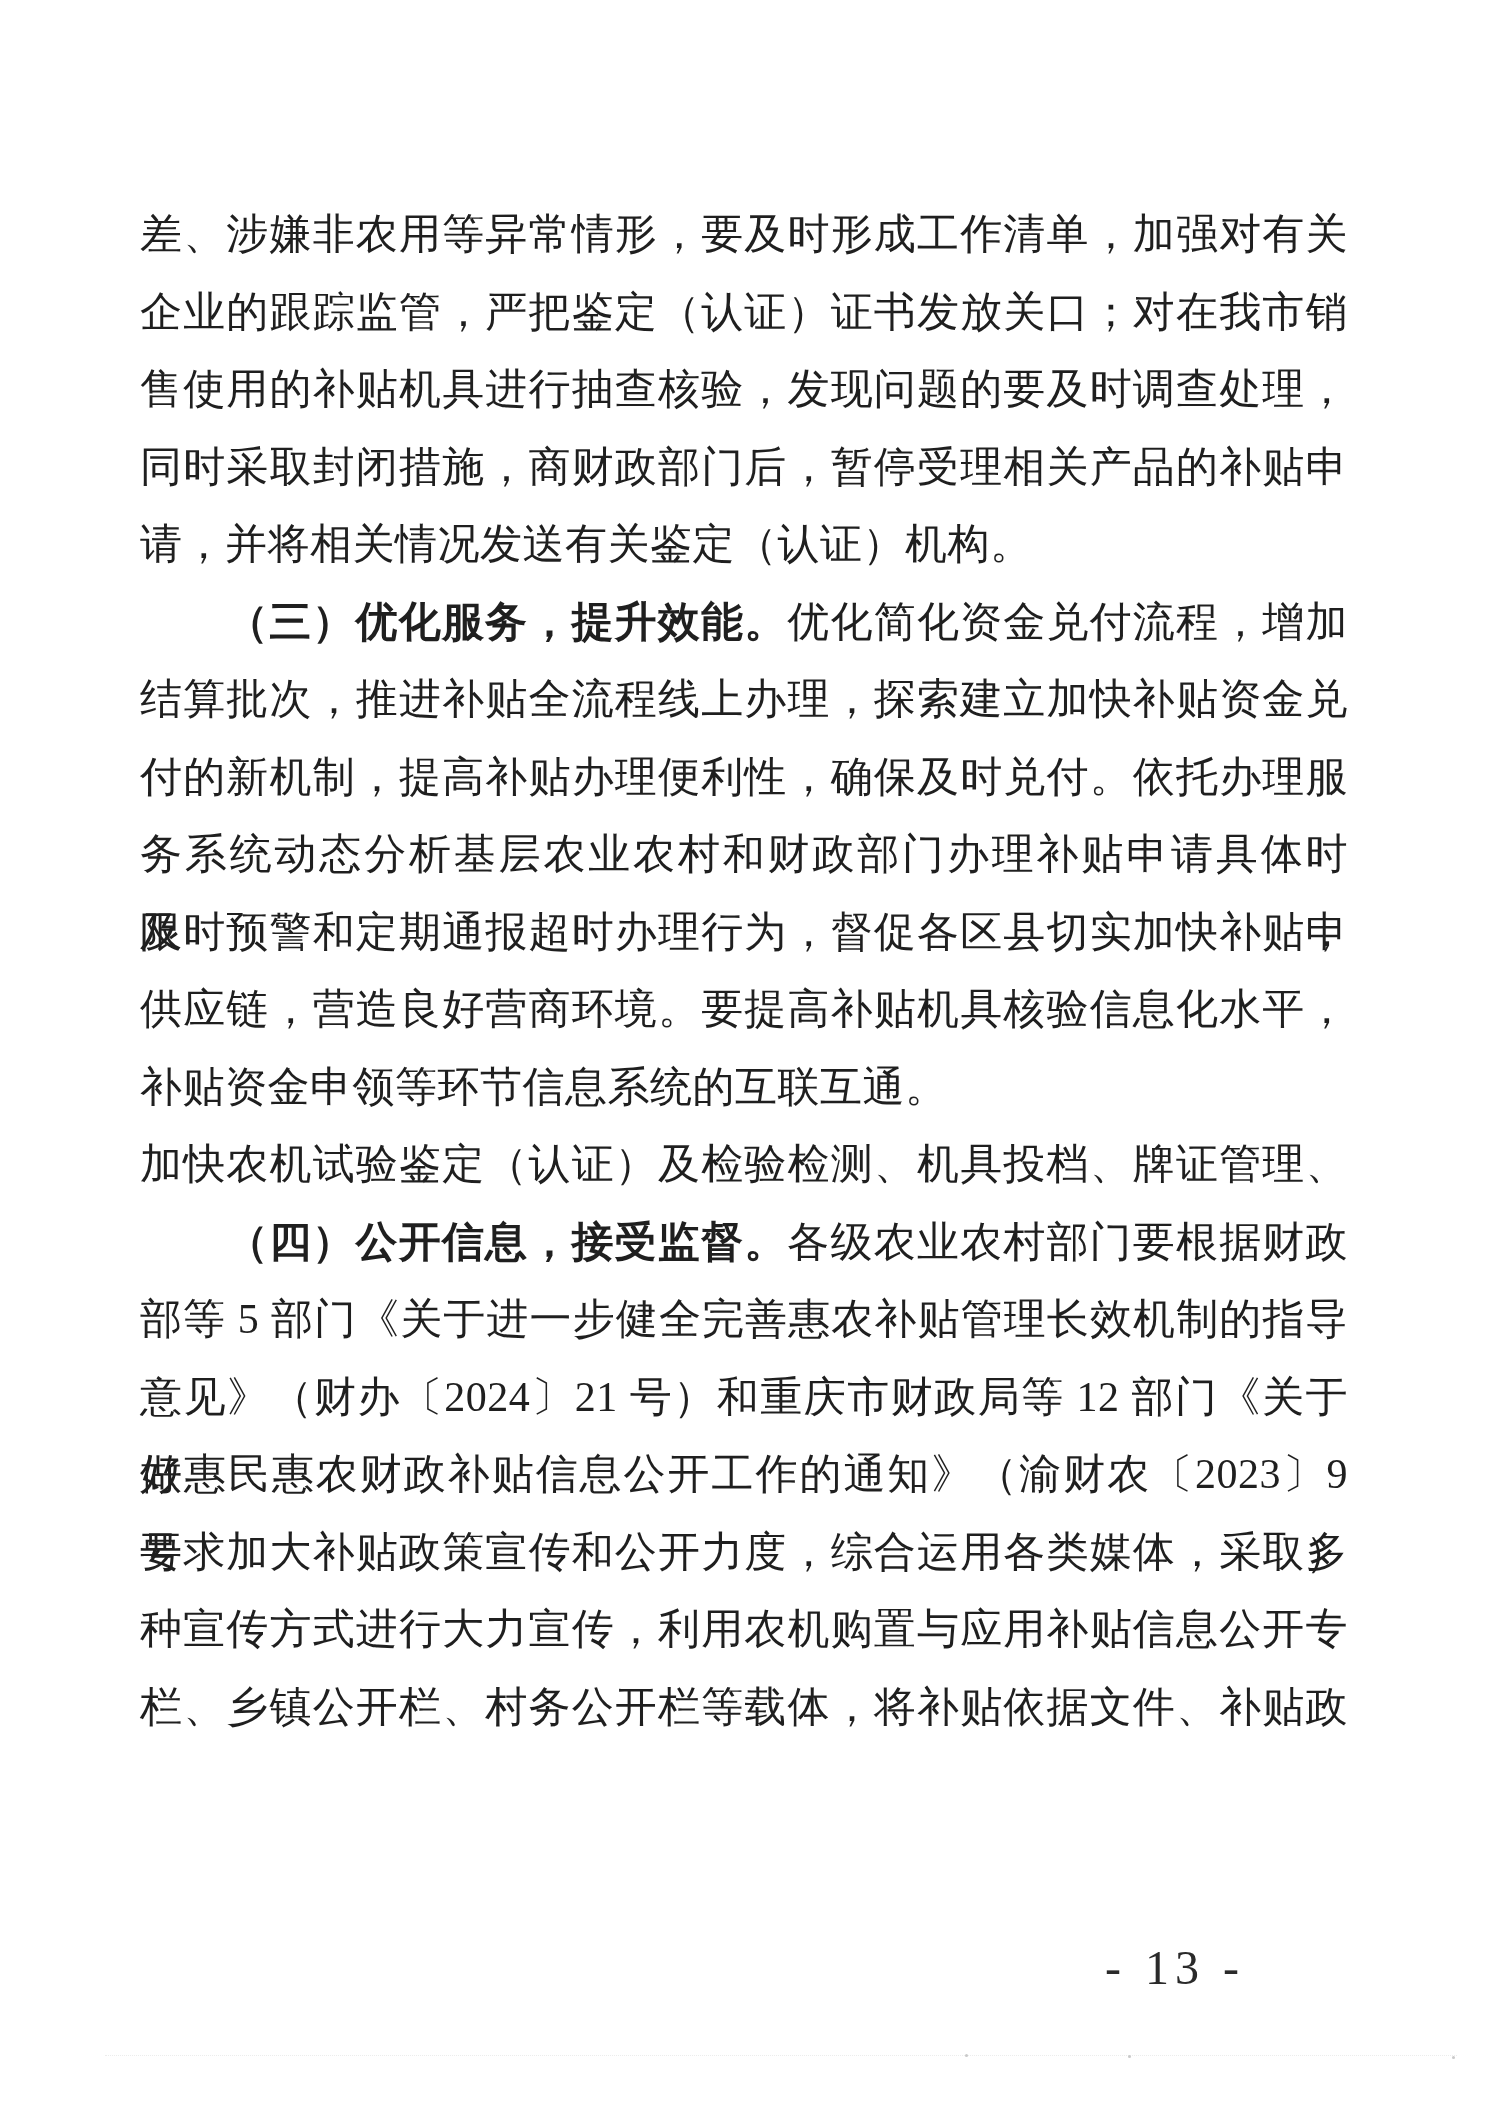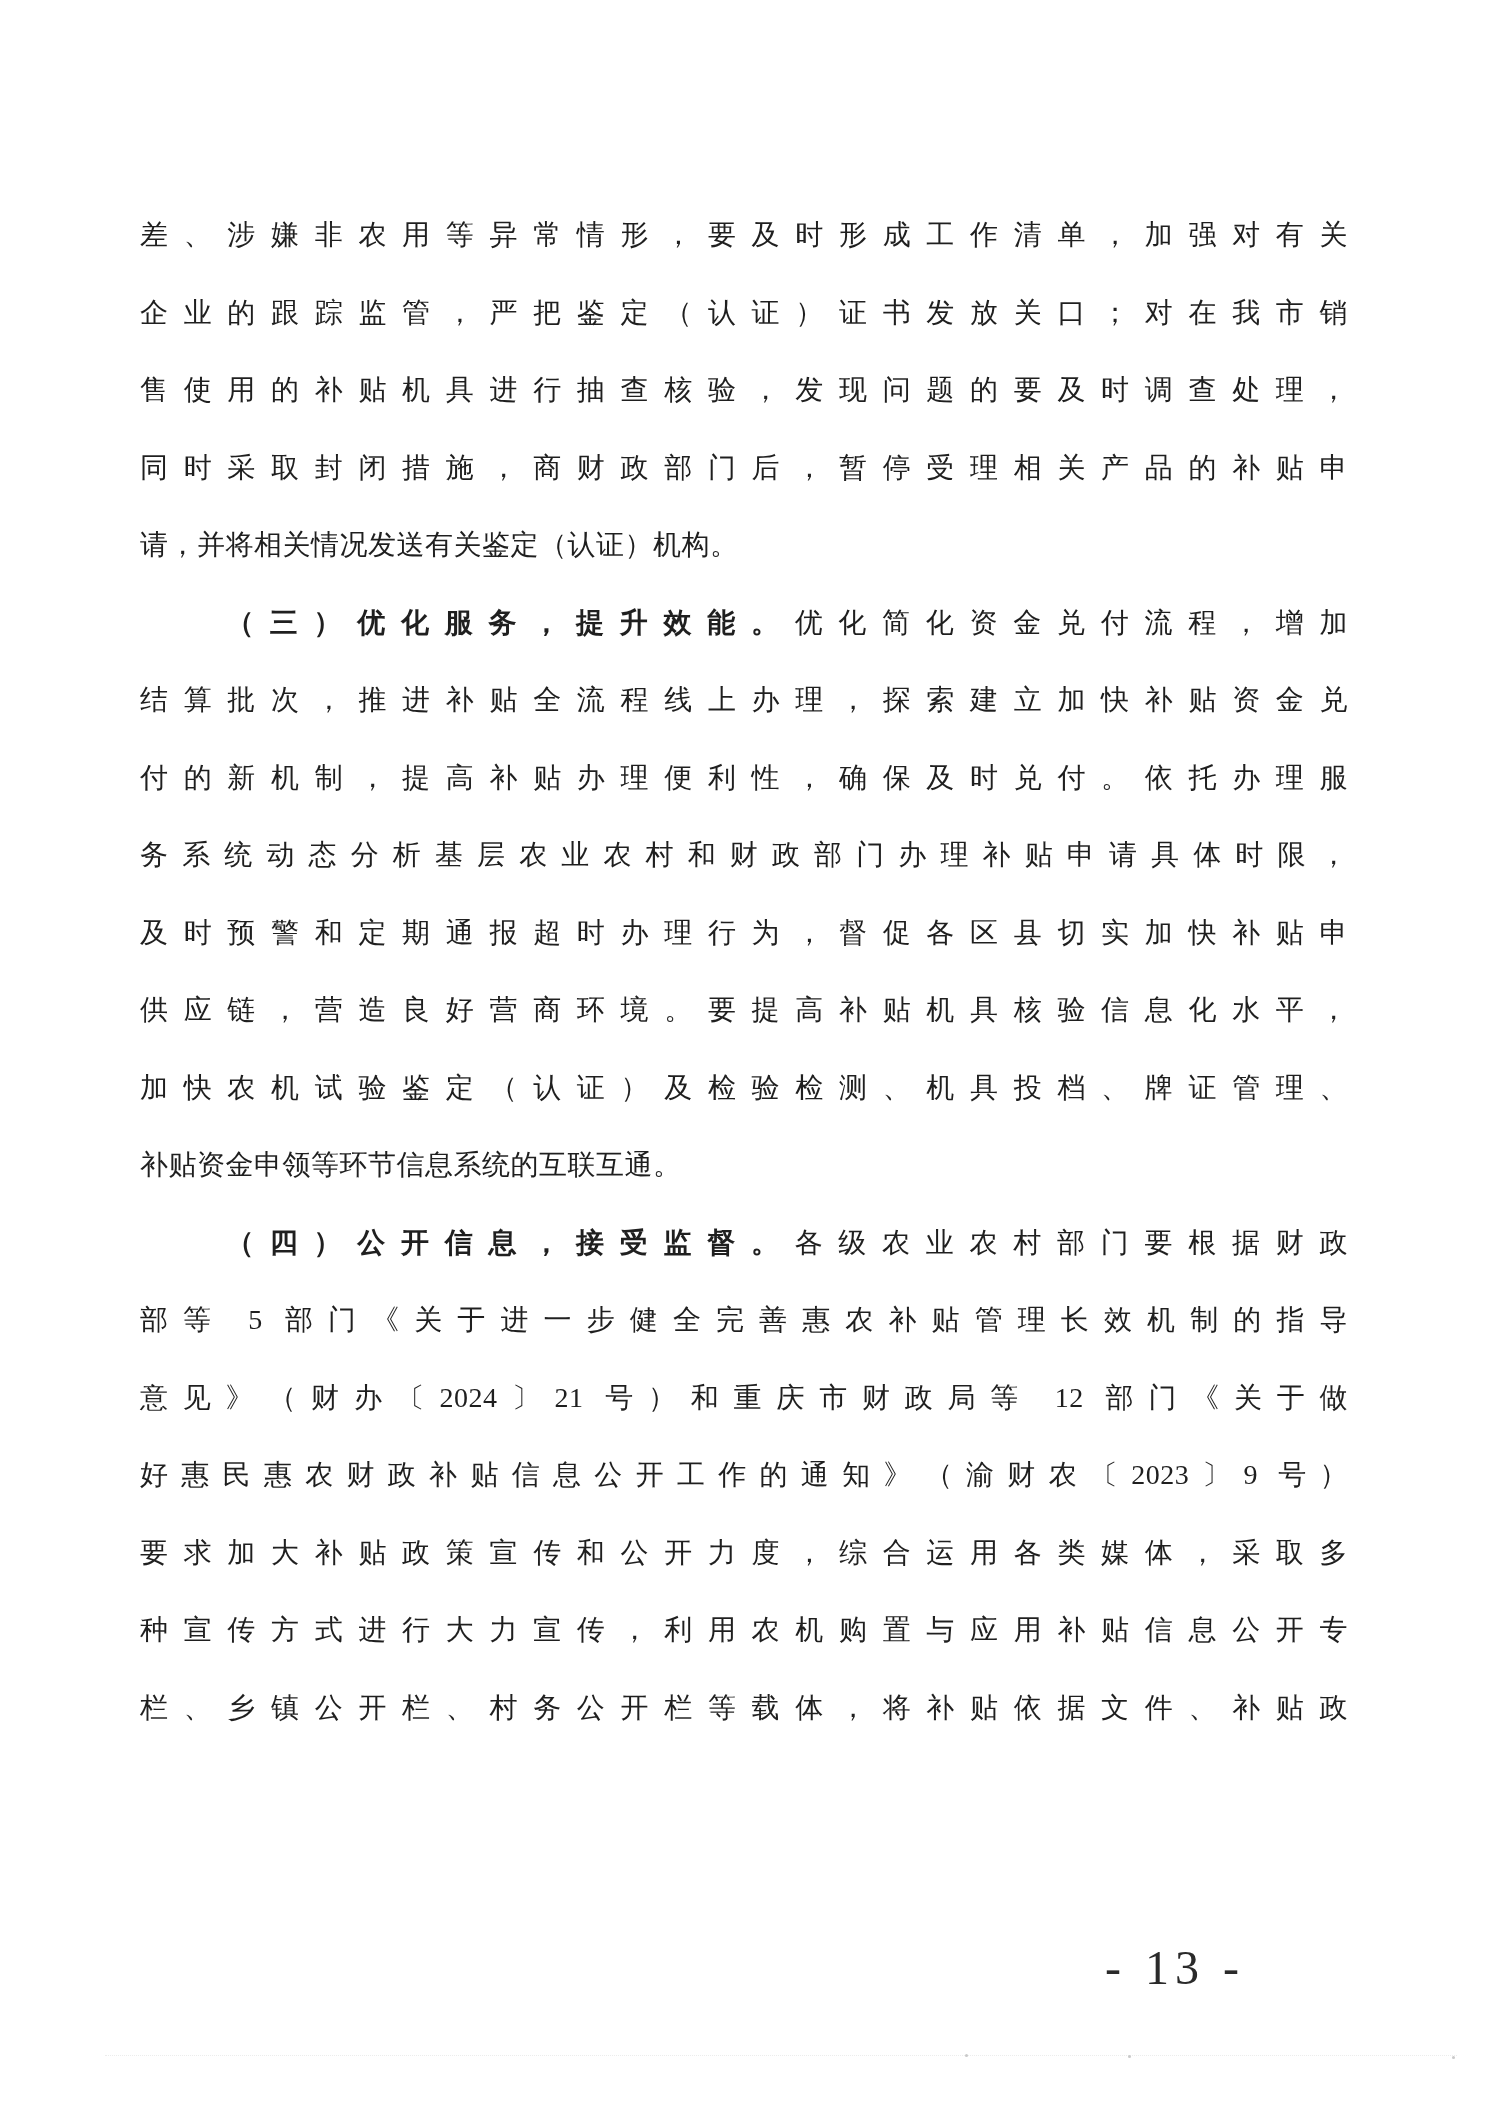--- a/index.html
+++ b/index.html
@@ -16,21 +16,21 @@
     font-family: "Liberation Serif", "DejaVu Serif", serif;
     color: #1f1f1f;
   }
   #text-block {
     position: absolute;
     left: 140px;
     top: 196px;
     width: 1208px;
   }
   .line {
-    font-size: 28px;
+    font-size: 42px;
     line-height: 77.5px;
     height: 77.5px;
     text-align: left;
     letter-spacing: 0.5px;
   }
   .line.fill {
     text-align: justify;
     text-align-last: justify;
     text-justify: inter-character;
   }
@@ -76,22 +76,22 @@
       <div class="line fill"><span class="seg">企业的跟踪监管，严把鉴定（认证）证书发放关口；对在我市销</span></div>
       <div class="line fill"><span class="seg">售使用的补贴机具进行抽查核验，发现问题的要及时调查处理，</span></div>
       <div class="line fill"><span class="seg">同时采取封闭措施，商财政部门后，暂停受理相关产品的补贴申</span></div>
       <div class="line"><span class="seg">请，并将相关情况发送有关鉴定（认证）机构。</span></div>
       <div class="line fill indent"><span class="seg bold">（三）优化服务，提升效能。</span><span class="seg">优化简化资金兑付流程，增加</span></div>
       <div class="line fill"><span class="seg">结算批次，推进补贴全流程线上办理，探索建立加快补贴资金兑</span></div>
       <div class="line fill"><span class="seg">付的新机制，提高补贴办理便利性，确保及时兑付。依托办理服</span></div>
       <div class="line fill"><span class="seg">务系统动态分析基层农业农村和财政部门办理补贴申请具体时限，</span></div>
       <div class="line fill"><span class="seg">及时预警和定期通报超时办理行为，督促各区县切实加快补贴申</span></div>
       <div class="line fill"><span class="seg">供应链，营造良好营商环境。要提高补贴机具核验信息化水平，</span></div>
+      <div class="line"><span class="seg">补贴资金申领等环节信息系统的互联互通。</span></div>
       <div class="line fill"><span class="seg">加快农机试验鉴定（认证）及检验检测、机具投档、牌证管理、</span></div>
-      <div class="line"><span class="seg">补贴资金申领等环节信息系统的互联互通。</span></div>
       <div class="line fill indent"><span class="seg bold">（四）公开信息，接受监督。</span><span class="seg">各级农业农村部门要根据财政</span></div>
       <div class="line fill"><span class="seg">部等 5 部门《关于进一步健全完善惠农补贴管理长效机制的指导</span></div>
       <div class="line fill"><span class="seg">意见》（财办〔2024〕21 号）和重庆市财政局等 12 部门《关于做</span></div>
       <div class="line fill"><span class="seg">好惠民惠农财政补贴信息公开工作的通知》（渝财农〔2023〕9 号）</span></div>
       <div class="line fill"><span class="seg">要求加大补贴政策宣传和公开力度，综合运用各类媒体，采取多</span></div>
       <div class="line fill"><span class="seg">种宣传方式进行大力宣传，利用农机购置与应用补贴信息公开专</span></div>
       <div class="line fill"><span class="seg">栏、乡镇公开栏、村务公开栏等载体，将补贴依据文件、补贴政</span></div>
     </div>
 
   <div class="page-number">- 13 -</div>

